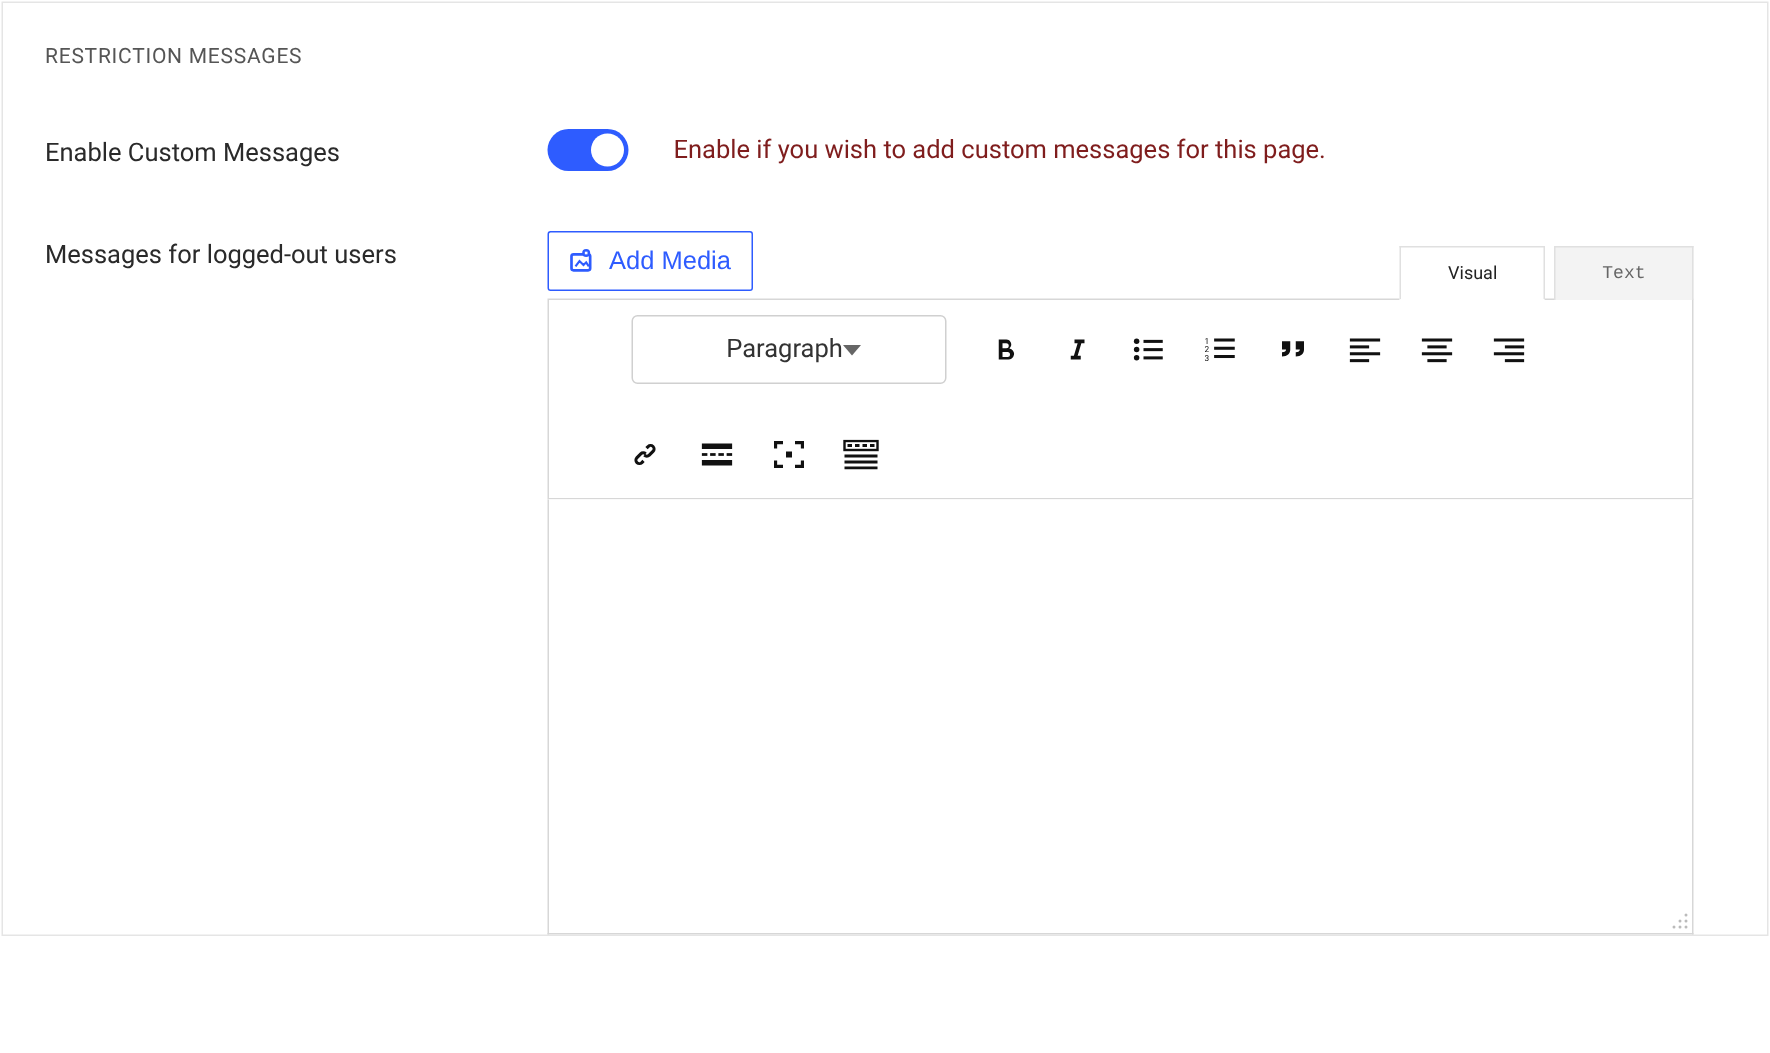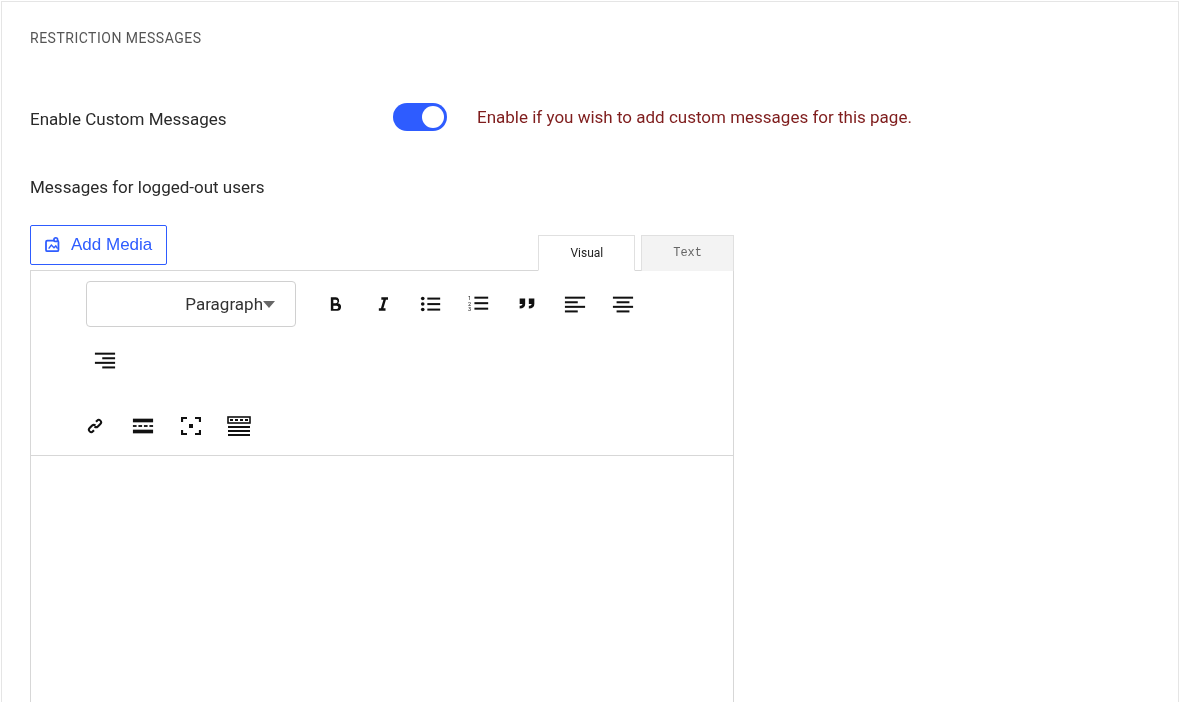--- a/index.html
+++ b/index.html
@@ -13,29 +13,28 @@
     border: 1px solid #e5e5e5;
     padding: 28px 28px 0 28px;
     width: 1178px;
     margin: 1px;
   }
   .section-title {
     font-size: 14px;
     letter-spacing: 0.5px;
     color: #555;
     text-transform: uppercase;
-    margin-bottom: 57px;
+    margin-bottom: 40px;
   }
   .row {
     display: flex;
     align-items: flex-start;
     margin-bottom: 40px;
-    gap: 28px;
-  }
-  .row:last-child { margin-bottom: 0; flex-direction: column; }
+  }
+  .row:last-child { margin-bottom: 0; }
   .row-label {
     width: 335px;
     flex-shrink: 0;
     padding-top: 6px;
     font-size: 17px;
     color: #2a2a2a;
   }
   .row-content {
     flex: 1;
     display: flex;
@@ -59,21 +58,21 @@
     height: 22px;
     border-radius: 50%;
     background: #fff;
   }
   .help-text {
     font-size: 17px;
     color: #7f1d1d;
   }
   
   .editor-wrap {
-    width: 704px;
+    width: 764px;
   }
   .editor-header {
     display: flex;
     justify-content: space-between;
     align-items: flex-end;
     margin-bottom: -1px;
   }
   .add-media-btn {
     display: inline-flex;
     align-items: center;
@@ -116,21 +115,21 @@
     gap: 10px;
     row-gap: 14px;
   }
   .format-select {
     border: 1px solid #d0d0d0;
     border-radius: 4px;
     width: 210px;
     height: 46px;
     display: flex;
     align-items: center;
-    justify-content: flex-end;
+    justify-content: center;
     padding: 0 20px 0 26px;
     font-size: 17px;
     color: #333;
     cursor: pointer;
     margin-right: 10px;
   }
   .caret-down {
     width: 0; height: 0;
     border-left: 6px solid transparent;
     border-right: 6px solid transparent;

